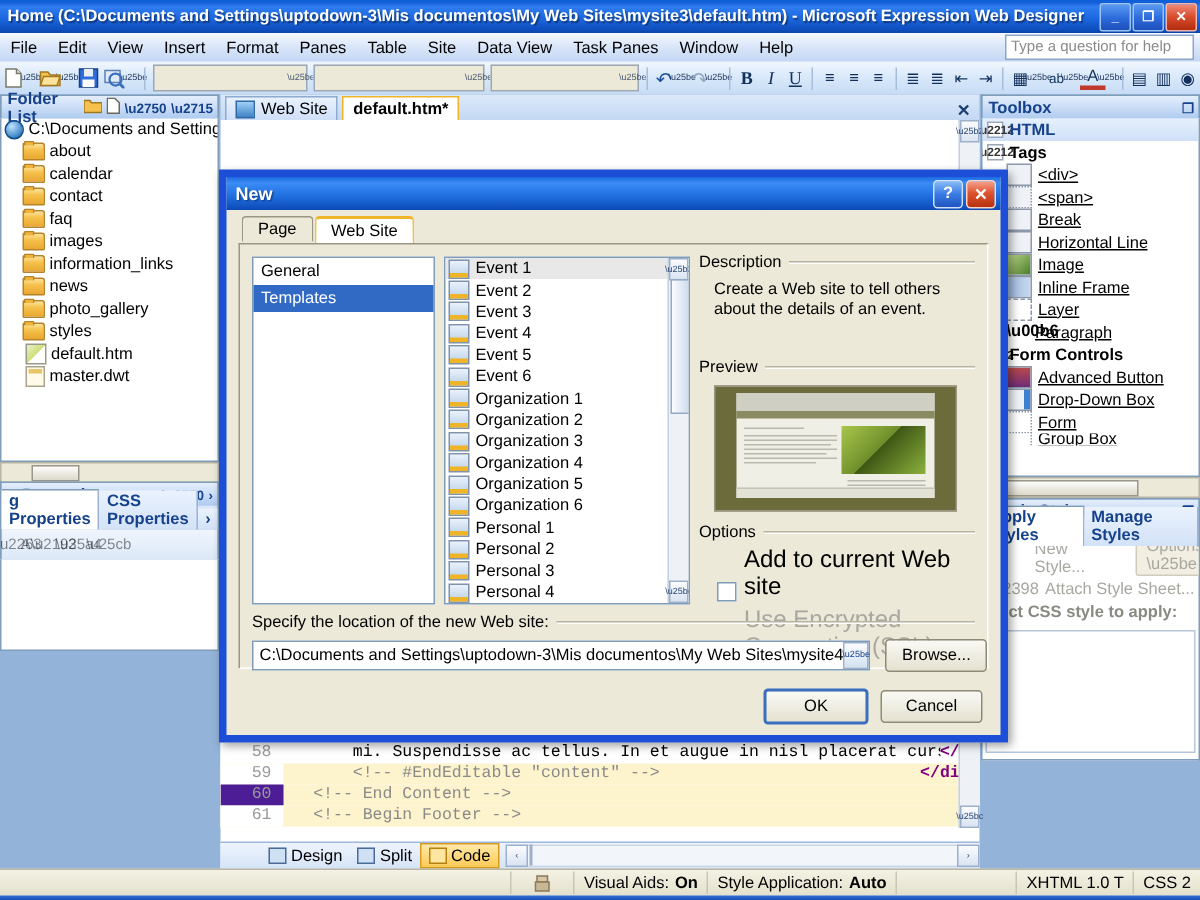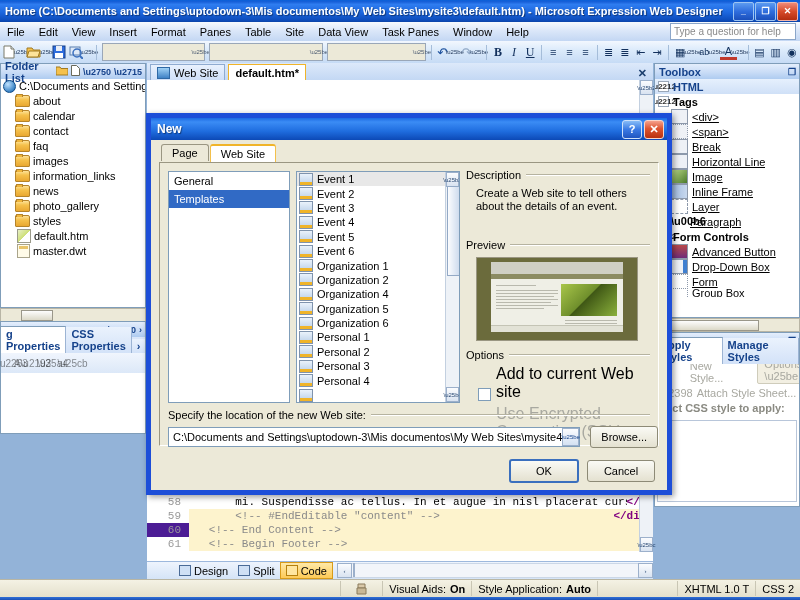--- a/index.html
+++ b/index.html
@@ -680,20 +680,24 @@
         <div class="tpl">
             <span class="tplico"></span>
             <span>Organization 1</span>
           </div>
         <div class="tpl">
             <span class="tplico"></span>
             <span>Organization 2</span>
           </div>
         <div class="tpl">
             <span class="tplico"></span>
+            <span>Organization 3</span>
+          </div>
+        <div class="tpl">
+            <span class="tplico"></span>
             <span>Organization 4</span>
           </div>
         <div class="tpl">
             <span class="tplico"></span>
             <span>Organization 5</span>
           </div>
         <div class="tpl">
             <span class="tplico"></span>
             <span>Organization 6</span>
           </div>

